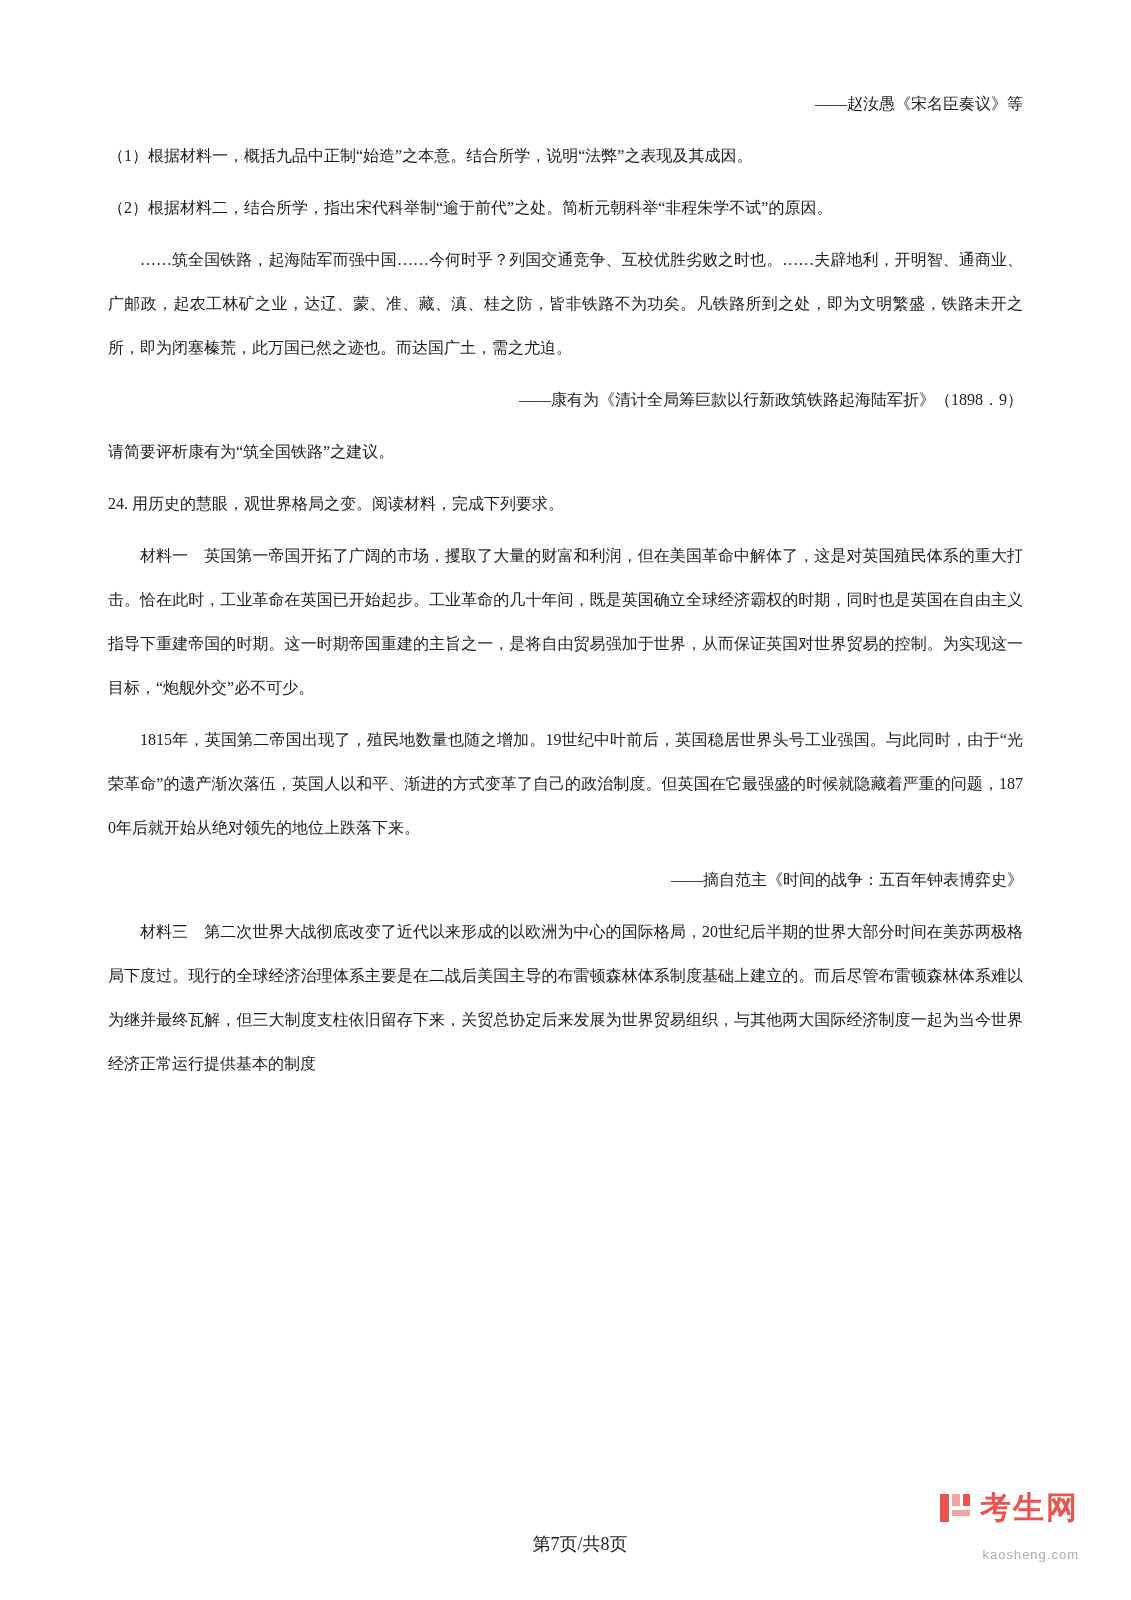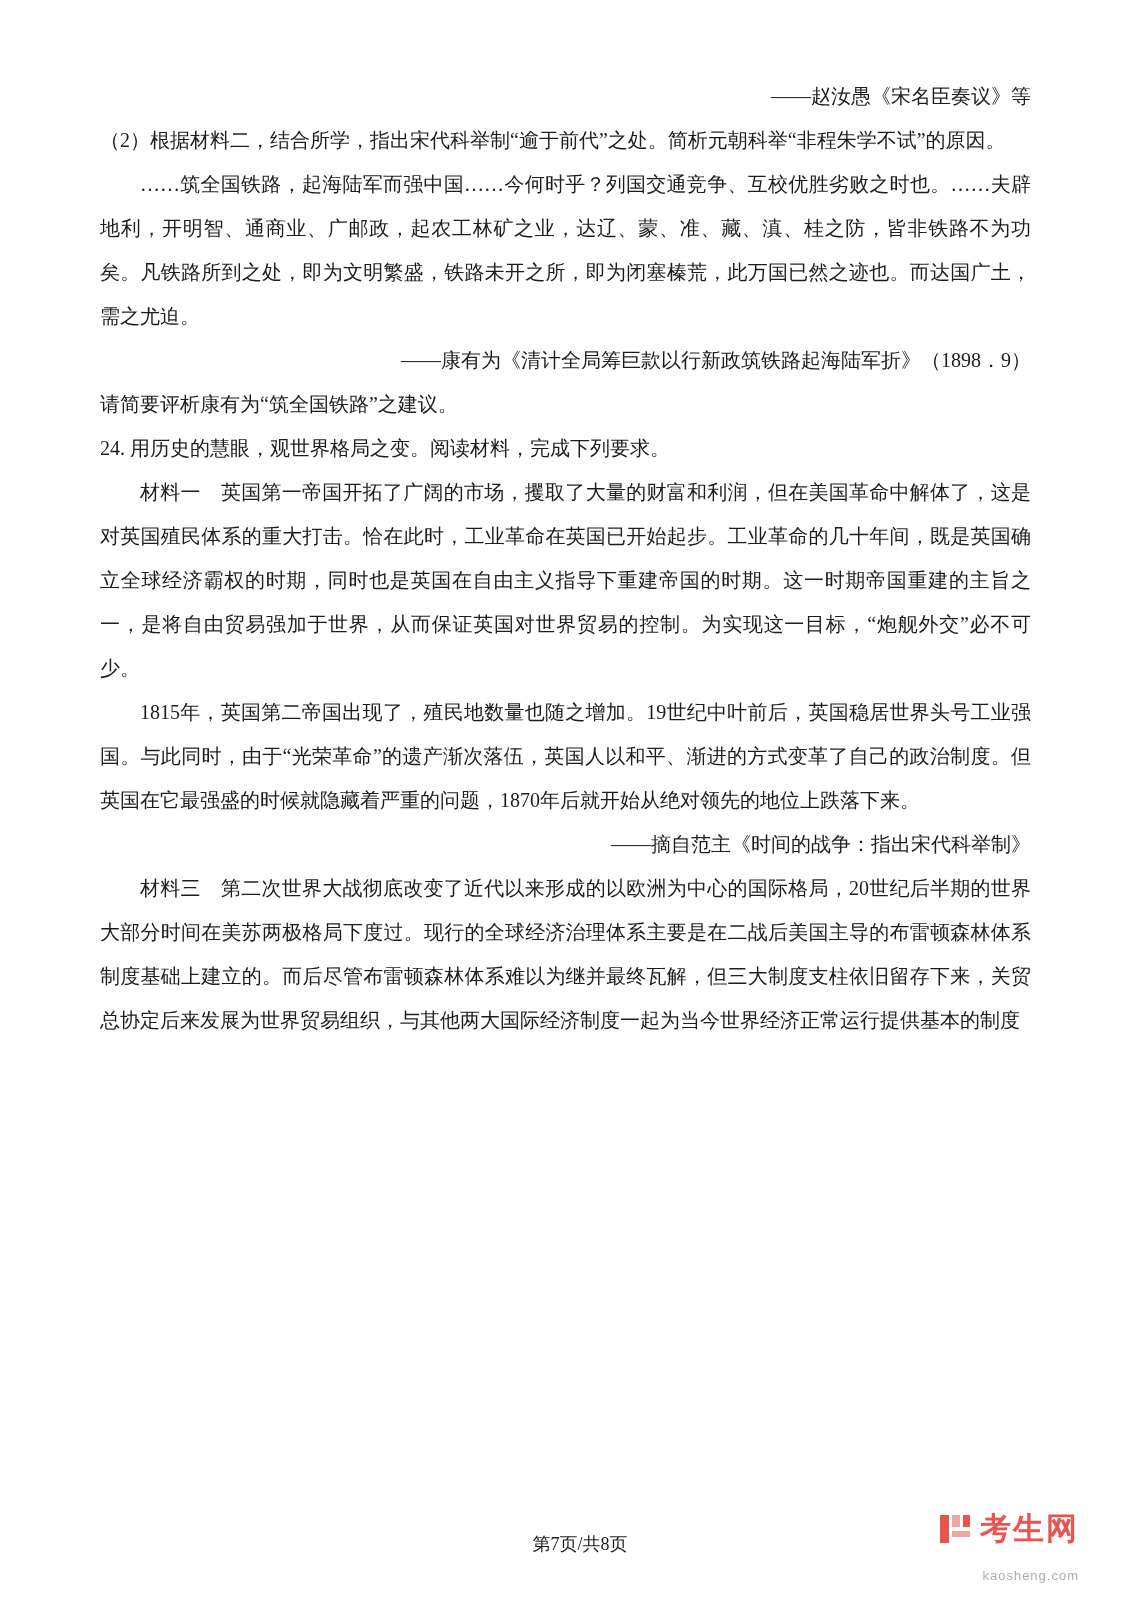--- a/index.html
+++ b/index.html
@@ -13,43 +13,43 @@
     overflow: hidden;
   }
   .page { position: absolute; inset: 0; }
   .doc-body {
     position: absolute;
     top: 74px;
     left: 100px;
     width: 931px;
   }
   .para {
-    margin: 0;
-    font-size: 20px;
+    margin: 8px;
+    font-size: 16px;
     line-height: 44px;
     text-align: justify;
     text-justify: inter-character;
     word-break: break-all;
   }
   .p-right { text-align: right; }
   .p-indent { text-indent: 2em; }
   .p-plain { text-indent: 0; }
   .footer {
     position: absolute;
     left: 0; right: 0;
     bottom: 44px;
     text-align: center;
     font-size: 18px;
     color: #1c1c1c;
     padding-left: 29px;
   }
   .watermark {
     position: absolute;
     right: 52px;
-    bottom: 17px;
+    bottom: 38px;
   }
   .wm-row { display: flex; align-items: center; gap: 7px; }
   .wm-icon { display: inline-block; width: 36px; height: 36px; line-height: 0; }
   .wm-name {
     font-size: 31px;
     font-weight: bold;
     color: #e8544f;
     font-family: "Liberation Sans", "DejaVu Sans", sans-serif;
     letter-spacing: 2px;
   }
@@ -62,28 +62,29 @@
     letter-spacing: 1px;
   }
 </style>
 </head>
 <body>
 
 <div class="page">
 
   <div class="doc-body" id="doc-body">
       <p class="para p-right">——赵汝愚《宋名臣奏议》等</p>
+      <p class="para p-plain">（1）根据材料一，概括九品中正制“始造”之本意。结合所学，说明“法弊”之表现及其成因。</p>
       <p class="para p-plain">（2）根据材料二，结合所学，指出宋代科举制“逾于前代”之处。简析元朝科举“非程朱学不试”的原因。</p>
       <p class="para p-indent">……筑全国铁路，起海陆军而强中国……今何时乎？列国交通竞争、互校优胜劣败之时也。……夫辟地利，开明智、通商业、广邮政，起农工林矿之业，达辽、蒙、准、藏、滇、桂之防，皆非铁路不为功矣。凡铁路所到之处，即为文明繁盛，铁路未开之所，即为闭塞榛荒，此万国已然之迹也。而达国广土，需之尤迫。</p>
       <p class="para p-right">——康有为《清计全局筹巨款以行新政筑铁路起海陆军折》（1898．9）</p>
       <p class="para p-plain">请简要评析康有为“筑全国铁路”之建议。</p>
       <p class="para p-plain">24. 用历史的慧眼，观世界格局之变。阅读材料，完成下列要求。</p>
       <p class="para p-indent">材料一　英国第一帝国开拓了广阔的市场，攫取了大量的财富和利润，但在美国革命中解体了，这是对英国殖民体系的重大打击。恰在此时，工业革命在英国已开始起步。工业革命的几十年间，既是英国确立全球经济霸权的时期，同时也是英国在自由主义指导下重建帝国的时期。这一时期帝国重建的主旨之一，是将自由贸易强加于世界，从而保证英国对世界贸易的控制。为实现这一目标，“炮舰外交”必不可少。</p>
       <p class="para p-indent">1815年，英国第二帝国出现了，殖民地数量也随之增加。19世纪中叶前后，英国稳居世界头号工业强国。与此同时，由于“光荣革命”的遗产渐次落伍，英国人以和平、渐进的方式变革了自己的政治制度。但英国在它最强盛的时候就隐藏着严重的问题，1870年后就开始从绝对领先的地位上跌落下来。</p>
-      <p class="para p-right">——摘自范主《时间的战争：指出宋代科举制》</p>
+      <p class="para p-right">——摘自范主《时间的战争：五百年钟表博弈史》</p>
       <p class="para p-indent">材料三　第二次世界大战彻底改变了近代以来形成的以欧洲为中心的国际格局，20世纪后半期的世界大部分时间在美苏两极格局下度过。现行的全球经济治理体系主要是在二战后美国主导的布雷顿森林体系制度基础上建立的。而后尽管布雷顿森林体系难以为继并最终瓦解，但三大制度支柱依旧留存下来，关贸总协定后来发展为世界贸易组织，与其他两大国际经济制度一起为当今世界经济正常运行提供基本的制度</p>
     </div>
 
   <div class="footer">
     <span>第7页/共8页</span>
   </div>
 
   <div class="watermark">
     <div class="wm-row">
       <span class="wm-icon">

